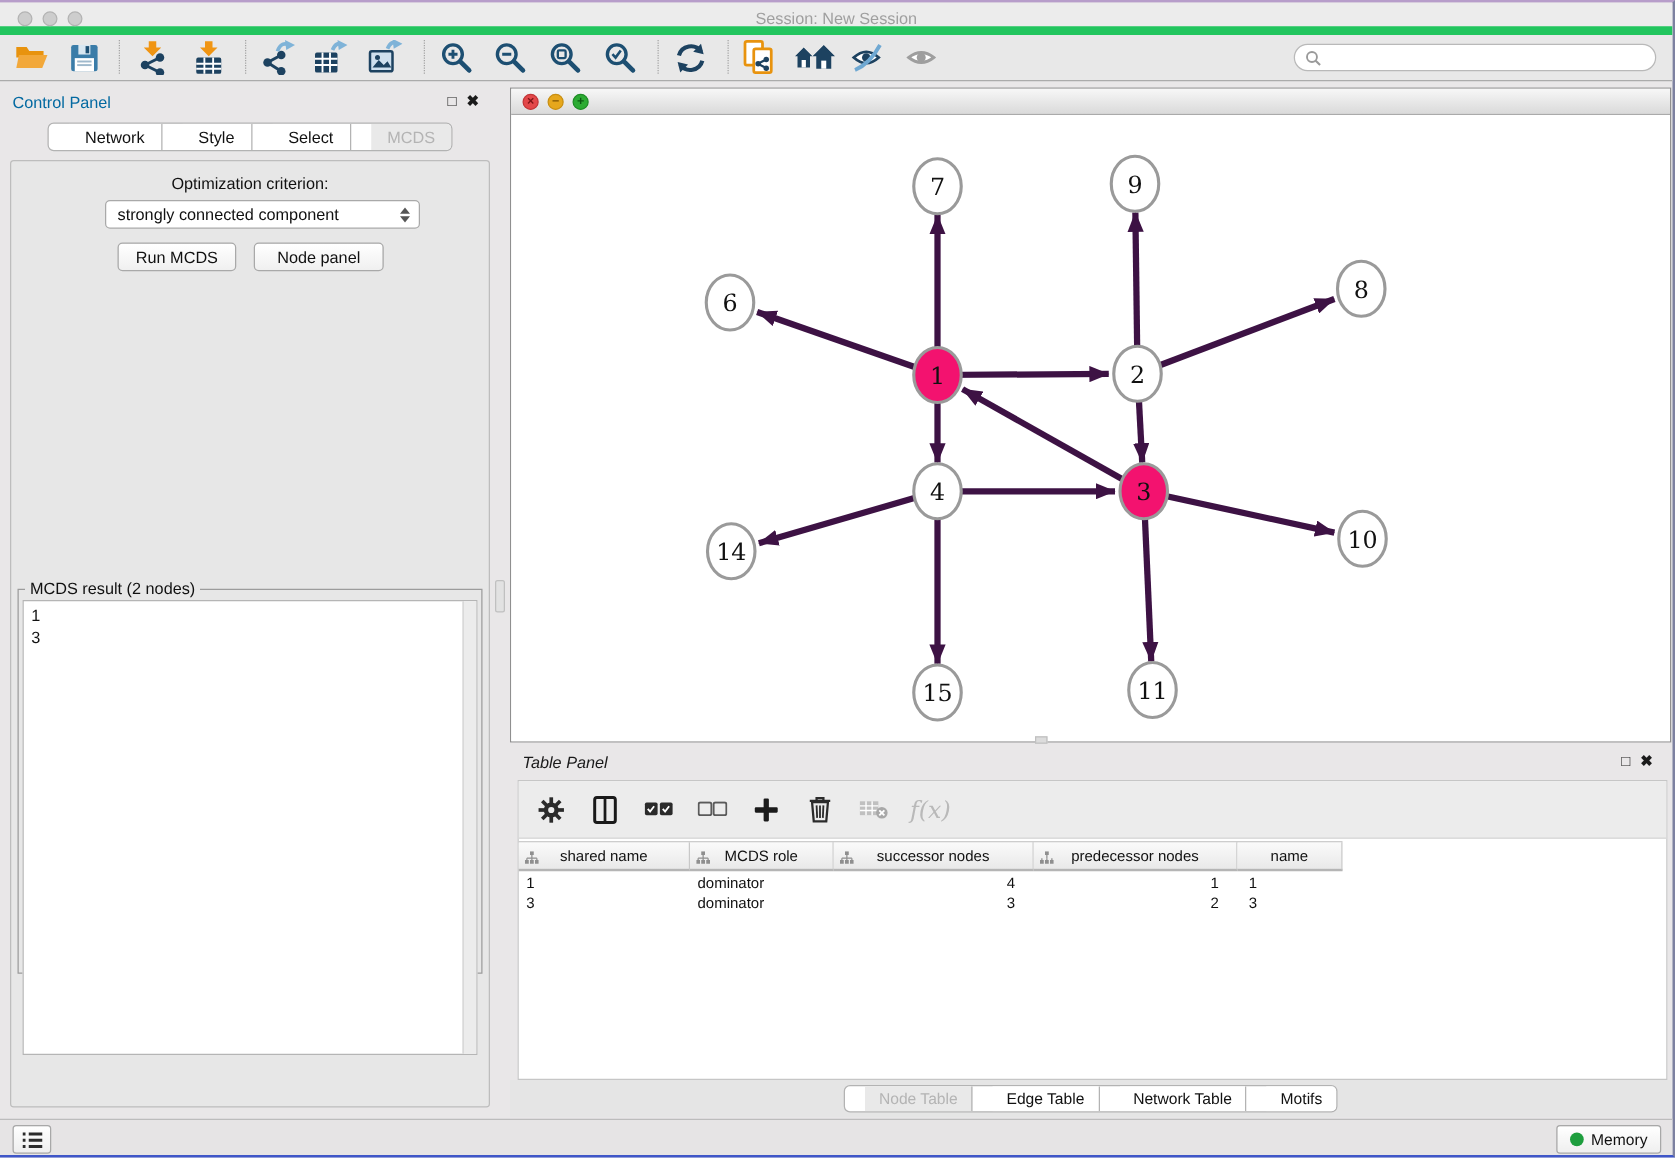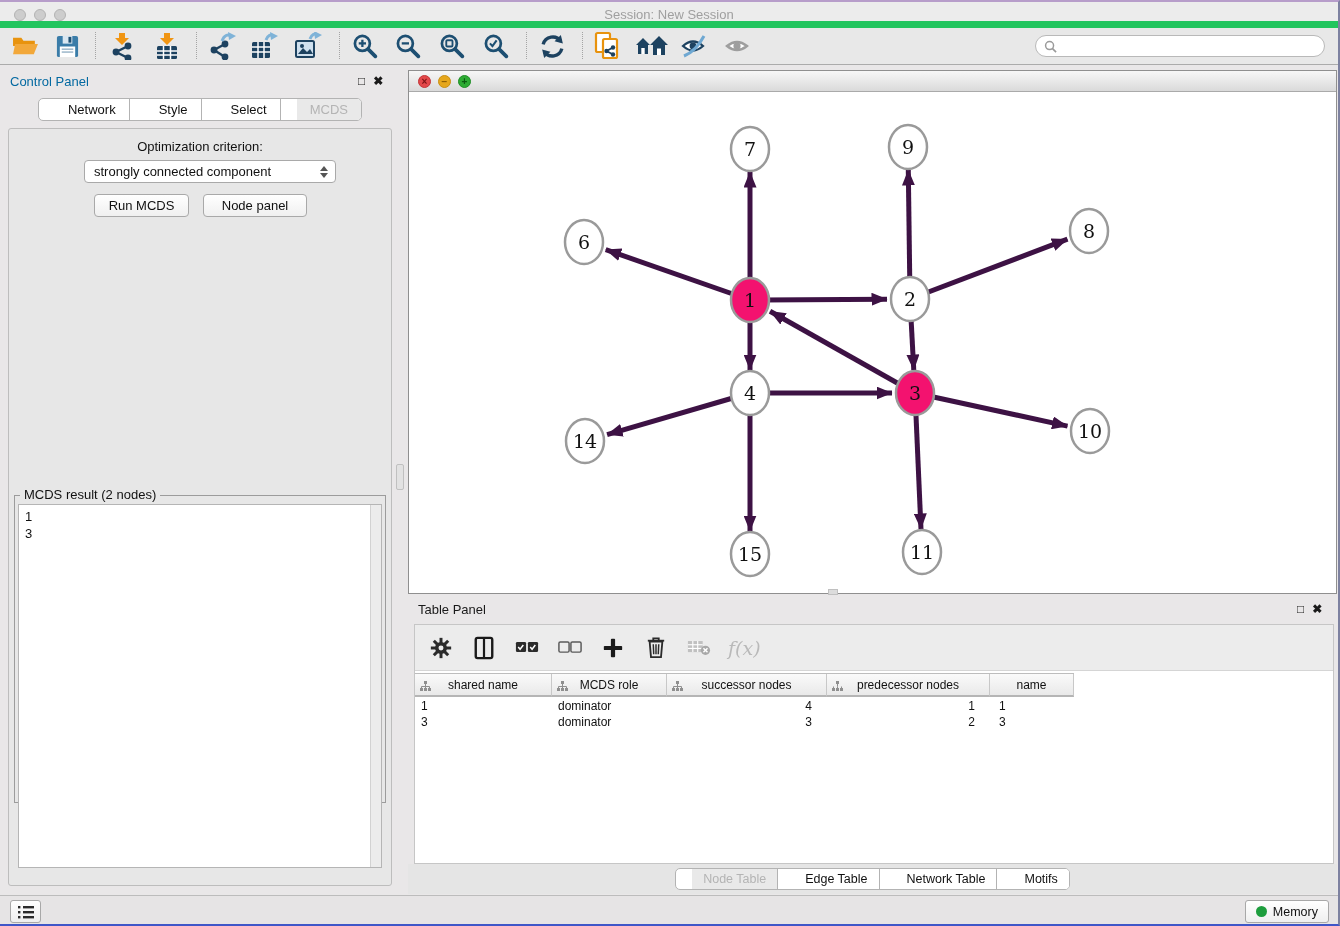--- a/index.html
+++ b/index.html
@@ -33,21 +33,21 @@
   .cp-box { left:8px; top:126px; width:384px; height:758px; background:#e7e7e7; border:1px solid #bdbdbd; border-radius:3px; }
   .opt-label { left:0; top:137px; width:400px; text-align:center; font-size:13px; color:#111; }
   .select { left:45px; top:158px; width:252px; height:23px; background:#fff; border:1px solid #a9a9a9; border-radius:4px;
             display:flex; align-items:center; font-size:13px; color:#111; padding-left:9px;margin-left:39px; }
   .stepper { position:absolute; right:5px; top:3px; width:13px; height:16px; display:flex; flex-direction:column;
              align-items:center; justify-content:center; gap:2px; }
   .tri-up { width:0;height:0;border-left:4px solid transparent;border-right:4px solid transparent;border-bottom:5px solid #555; }
   .tri-dn { width:0;height:0;border-left:4px solid transparent;border-right:4px solid transparent;border-top:5px solid #555; }
   .btn { height:23px; background:linear-gradient(#ffffff,#f0f0f0); border:1px solid #a9a9a9; border-radius:4px;
          font-size:13px; color:#111; display:flex; align-items:center; justify-content:center; }
-  .groupbox { left:14px; top:493px; width:372px; height:308px; border:1px solid #9c9c9c; background:#e7e7e7; }
+  .groupbox { left:14px; top:469px; width:372px; height:308px; border:1px solid #9c9c9c; background:#e7e7e7; }
   .groupbox-legend { position:absolute; left:5px; top:-9px; background:#e7e7e7; padding:0 4px; font-size:13px; color:#111; }
   .result-area { position:absolute; left:3px; top:8px; width:364px; height:364px; background:#fff; border:1px solid #b5b5b5; }
   .result-text { position:absolute; left:6px; top:3px; font-size:13px; line-height:17px; color:#111; white-space:pre-line; }
   .vscroll { position:absolute; right:0; top:0; width:11px; height:100%; background:#ececec; border-left:1px solid #d2d2d2; }
   .split-grip { left:396px; top:462px; width:8px; height:26px; background:#e2e2e2; border:1px solid #c0c0c0; border-radius:2px; }
 
   
   .netwin { left:408px; top:68px; width:929px; height:524px; background:#fff; border:1px solid #8f8f8f; }
   .netwin-title { position:absolute; left:0; top:0; width:100%; height:21px;
                   background:linear-gradient(#f7f7f7,#dadada); border-bottom:1px solid #aaa; }
@@ -55,21 +55,21 @@
              display:flex; align-items:center; justify-content:center; font-size:10px; font-weight:bold; line-height:1; }
   .t-red   { left:9px;  background:#e3484a; border:1px solid #c23638; color:#7e1416; }
   .t-yel   { left:29px; background:#e6a71c; border:1px solid #c98f12; color:#8a5d04; }
   .t-grn   { left:49px; background:#2dab33; border:1px solid #1f8d26; color:#0c5a12; }
   .netwin-title-text { position:absolute; width:100%; top:3px; text-align:center; font-size:13px; color:#222; }
   .canvas { position:absolute; left:0; top:21px; width:927px; height:501px; background:#fff; }
   .node-label { font-family:"DejaVu Serif", serif; font-size:19px; fill:#111; }
   .net-grip { left:828px; top:587px; width:10px; height:6px; background:#dcdcdc; border:1px solid #c0c0c0; }
 
   
-  .tp-header-text { left:418px; top:600px; font-size:13px; color:#1a1a1a; }
+  .tp-header-text { left:418px; top:600px; font-size:13px; color:#1a1a1a;font-style:italic; }
   .tp-box { left:414px; top:622px; width:920px; height:240px; background:#fff; border:1px solid #c6c6c6; }
   .tp-toolbar { position:absolute; left:0; top:0; width:100%; height:46px; background:#ececec; border-bottom:1px solid #d5d5d5;
                 display:flex; align-items:center; gap:15px; padding-left:12px; }
   .tp-ico { width:28px; height:28px; display:flex; align-items:center; justify-content:center; }
   .fx { font-family:"DejaVu Serif", serif; font-style:italic; font-size:19px; color:#b9b9b9; }
   .thead { position:absolute; left:0; top:48px; height:24px; display:flex; border-top:1px solid #bdbdbd; }
   .th { position:relative; background:linear-gradient(#fafafa,#e9e9e9); border-right:1px solid #c8c8c8;
         border-bottom:2px solid #b5b5b5; font-size:12px; color:#111; display:flex; align-items:center; justify-content:center; }
   .th .hicon { position:absolute; left:5px; top:7px; }
   .trow { position:absolute; left:0; height:16px; display:flex; font-size:12px; color:#111; }

